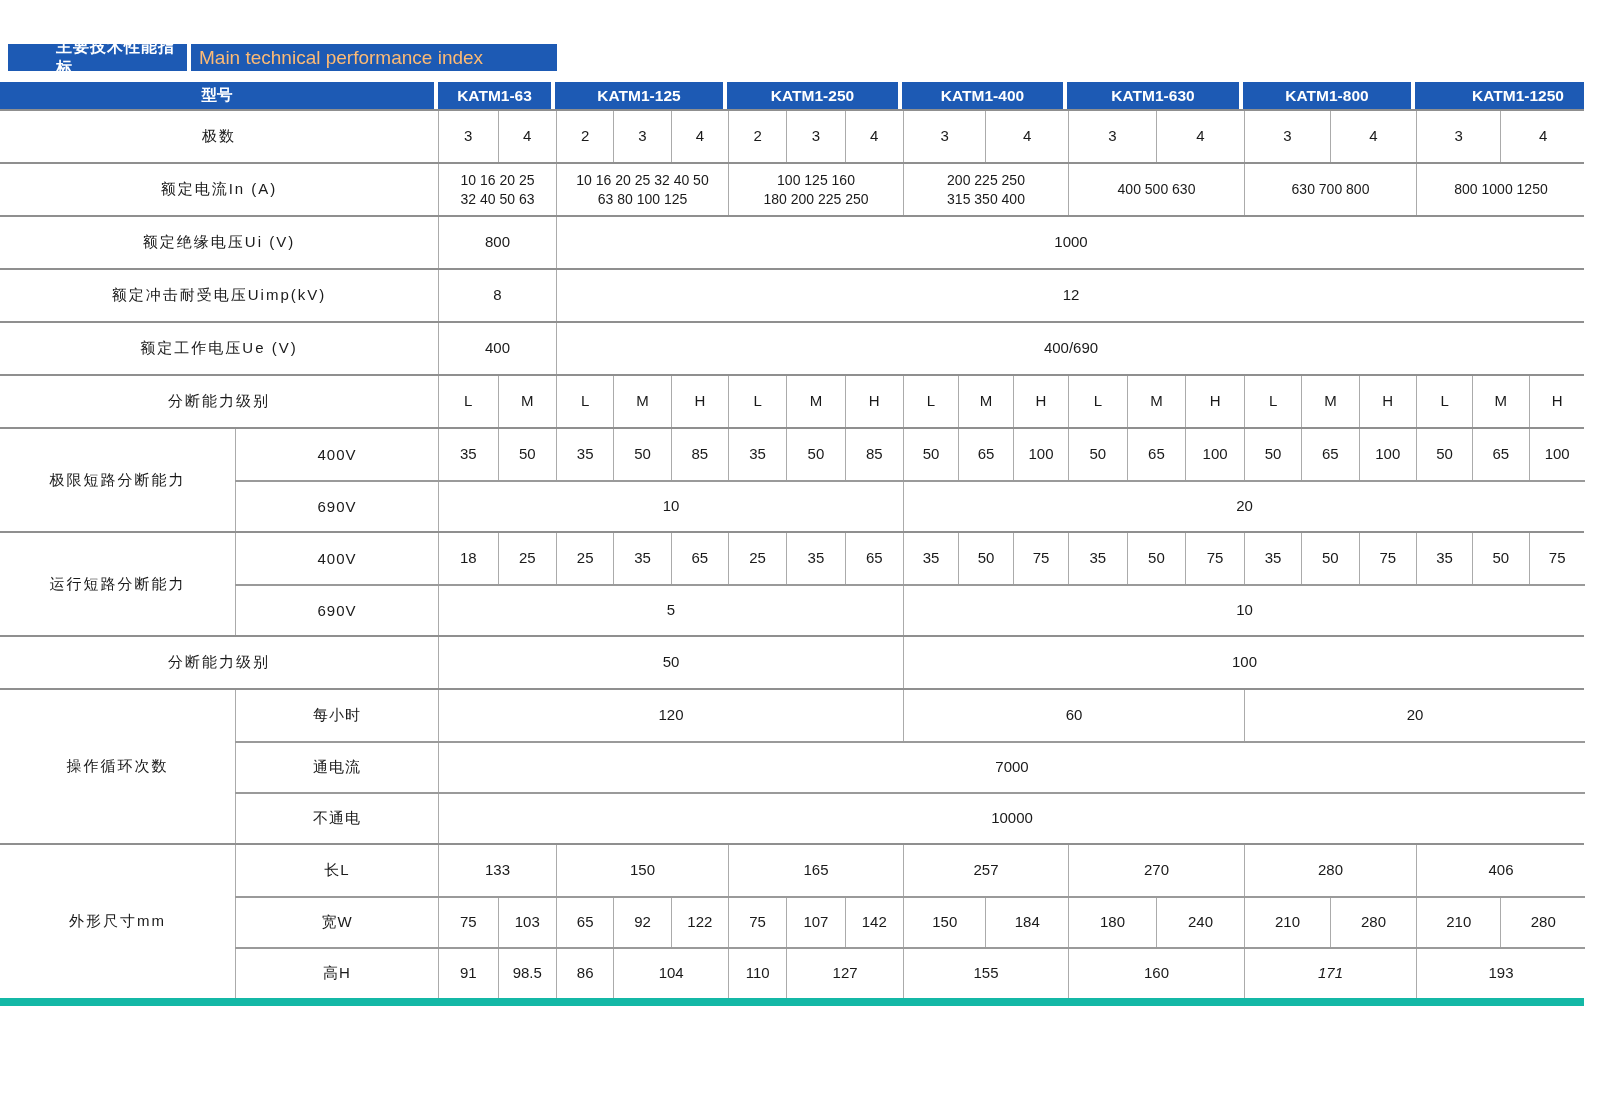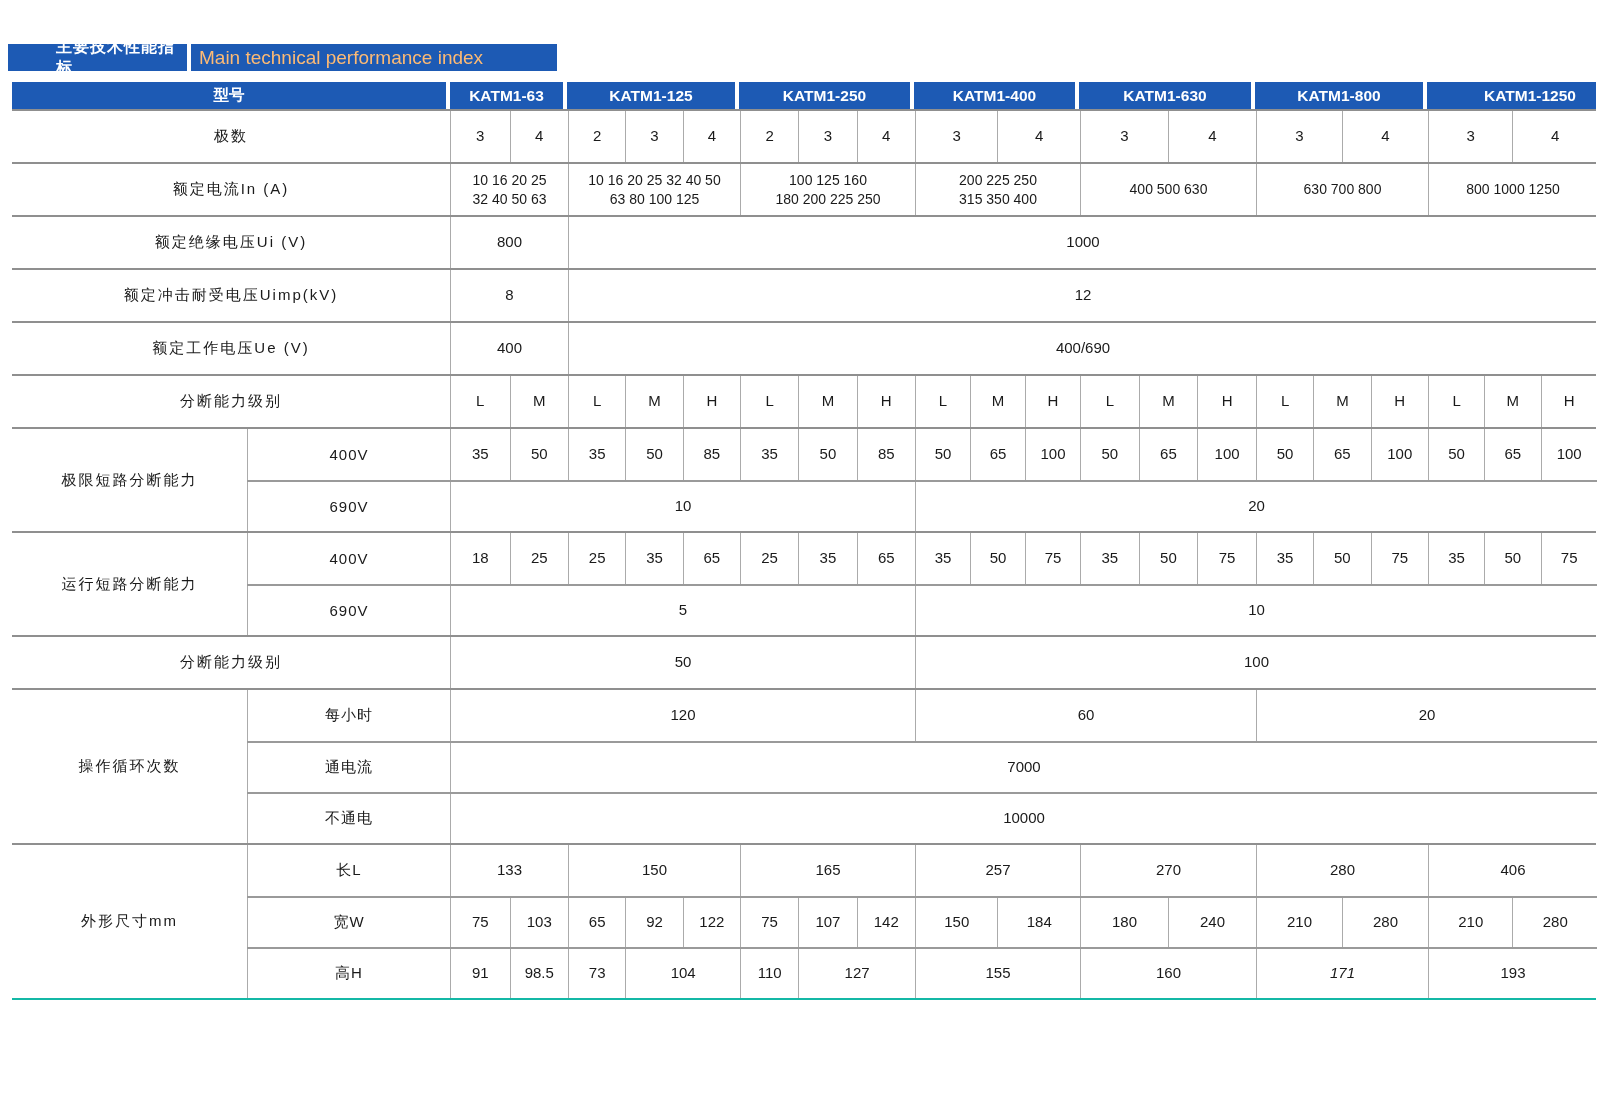--- a/index.html
+++ b/index.html
@@ -17,22 +17,22 @@
     display:flex; align-items:center; justify-content:center;
     font-weight:bold; font-size:16px; letter-spacing:1px;padding-left:48px;
   }
   .title-en {
     background:var(--blue); color:#fdba74; width:366px;
     display:flex; align-items:center; padding-left:8px; font-size:19px;
   }
 
   
   .spec-table {
-    position:absolute; left:12px; top:82px; width:1584px;
-    border-bottom:2px solid #14b8a6;
+    position:absolute; left:0; top:82px; width:1584px;
+    border-bottom:8px solid #14b8a6;
   }
   .header-band { display:flex; height:27px; }
   .hcell {
     background:var(--blue); color:#fff; font-weight:bold; font-size:15.5px;
     display:flex; align-items:center; justify-content:center;
     border-right:4px solid #ffffff;
   }
   .hcell:last-child { border-right:none; }
 
   .section { display:flex; border-top:2px solid #8f8f8f; }
@@ -329,21 +329,21 @@
                 <div class="cell" style="flex: 0 0 86px;">280</div>
                 <div class="cell" style="flex: 0 0 84.5px;">210</div>
                 <div class="cell" style="flex: 0 0 84.5px;">280</div>
               </div>
             </div>
             <div class="srow">
               <div class="sub-label">高H</div>
               <div class="row-content">
                 <div class="cell" style="flex: 0 0 58.5px;">91</div>
                 <div class="cell" style="flex: 0 0 58.5px;">98.5</div>
-                <div class="cell" style="flex: 0 0 57.4px;">73</div>
+                <div class="cell" style="flex: 0 0 57.4px;">86</div>
                 <div class="cell" style="flex: 0 0 114.6px;">104</div>
                 <div class="cell" style="flex: 0 0 58.3px;">110</div>
                 <div class="cell" style="flex: 0 0 116.7px;">127</div>
                 <div class="cell" style="flex: 0 0 165px;">155</div>
                 <div class="cell" style="flex: 0 0 176px;">160</div>
                 <div class="cell" style="flex: 0 0 172px; font-style: italic;">171</div>
                 <div class="cell" style="flex: 0 0 169px;">193</div>
               </div>
             </div>
           </div>

